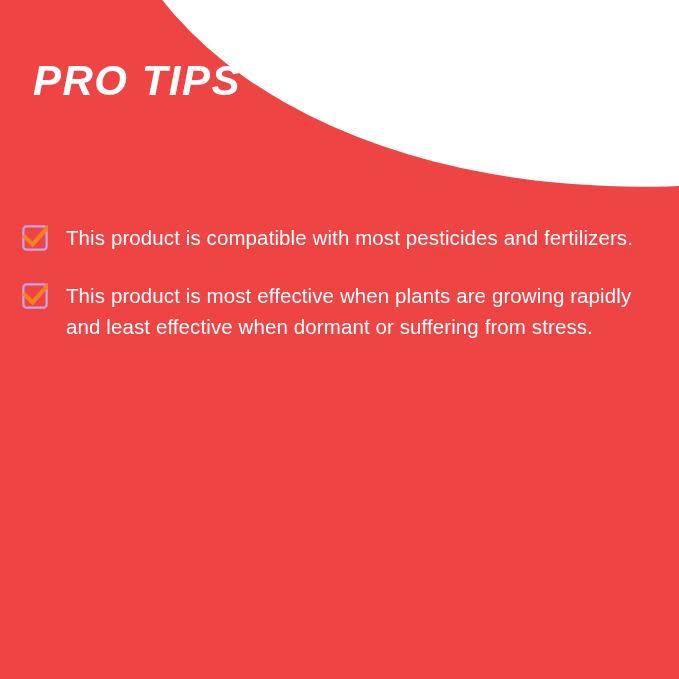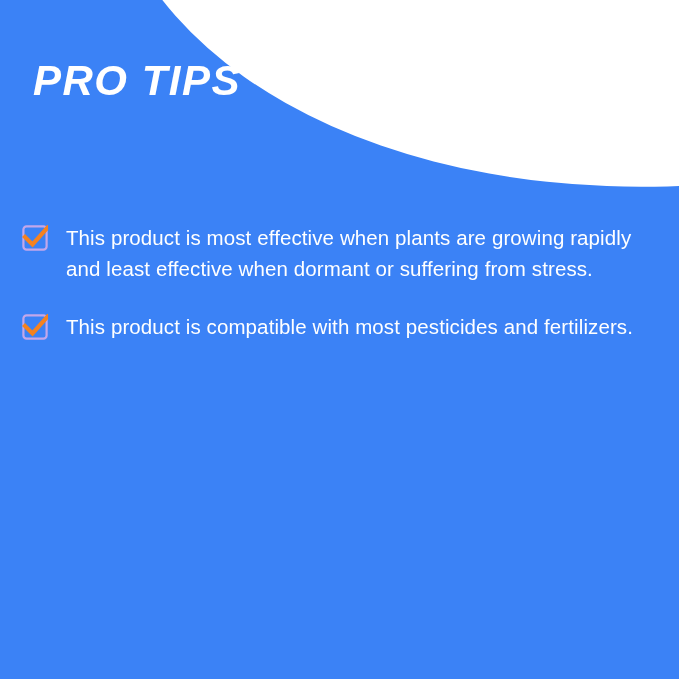--- a/index.html
+++ b/index.html
@@ -9,21 +9,21 @@
   body {
     width: 679px;
     height: 679px;
     font-family: "Liberation Sans", sans-serif;
     background: #ffffff;
   }
   .card {
     position: relative;
     width: 679px;
     height: 679px;
-    background: #3b82f6;
+    background: #ef4444;
     overflow: hidden;
   }
   
   .swoosh {
     position: absolute;
     top: -640px;
     left: 96px;
     width: 1260px;
     height: 820px;
     background: #ffffff;
@@ -87,28 +87,28 @@
 
   <ul class="tips">
 
     <li class="tip">
       <span class="check-icon">
         <svg viewBox="0 0 26 26" xmlns="http://www.w3.org/2000/svg">
           <rect x="1.4" y="1.4" width="23.2" height="23.2" rx="3.2" ry="3.2" fill="none" stroke="#c3a7ea" stroke-width="2.2"></rect>
           <path d="M3 12 L10.5 19.5 L26.5 1.5" fill="none" stroke="#f58220" stroke-width="4.2" stroke-linecap="square" stroke-linejoin="miter"></path>
         </svg>
       </span>
-      <span class="tip-text">This product is most effective when plants are growing rapidly and least effective when dormant or suffering from stress.</span>
+      <span class="tip-text">This product is compatible with most pesticides and fertilizers.</span>
     </li>
 
     <li class="tip">
       <span class="check-icon">
         <svg viewBox="0 0 26 26" xmlns="http://www.w3.org/2000/svg">
           <rect x="1.4" y="1.4" width="23.2" height="23.2" rx="3.2" ry="3.2" fill="none" stroke="#c3a7ea" stroke-width="2.2"></rect>
           <path d="M3 12 L10.5 19.5 L26.5 1.5" fill="none" stroke="#f58220" stroke-width="4.2" stroke-linecap="square" stroke-linejoin="miter"></path>
         </svg>
       </span>
-      <span class="tip-text">This product is compatible with most pesticides and fertilizers.</span>
+      <span class="tip-text">This product is most effective when plants are growing rapidly and least effective when dormant or suffering from stress.</span>
     </li>
 
 
   </ul>
 </div>
 
 </body></html>

